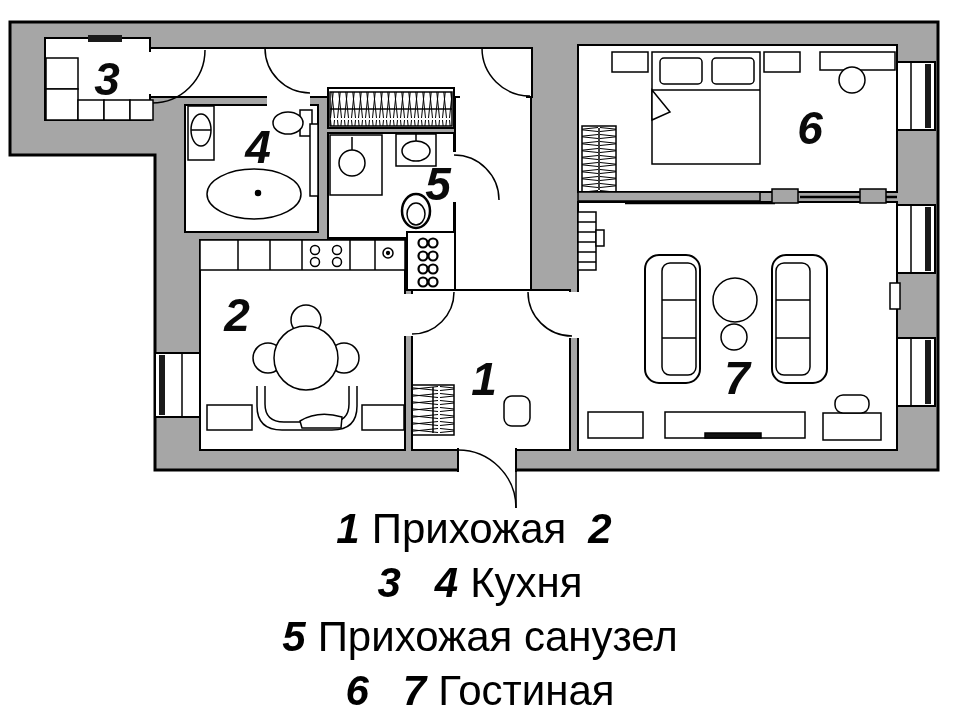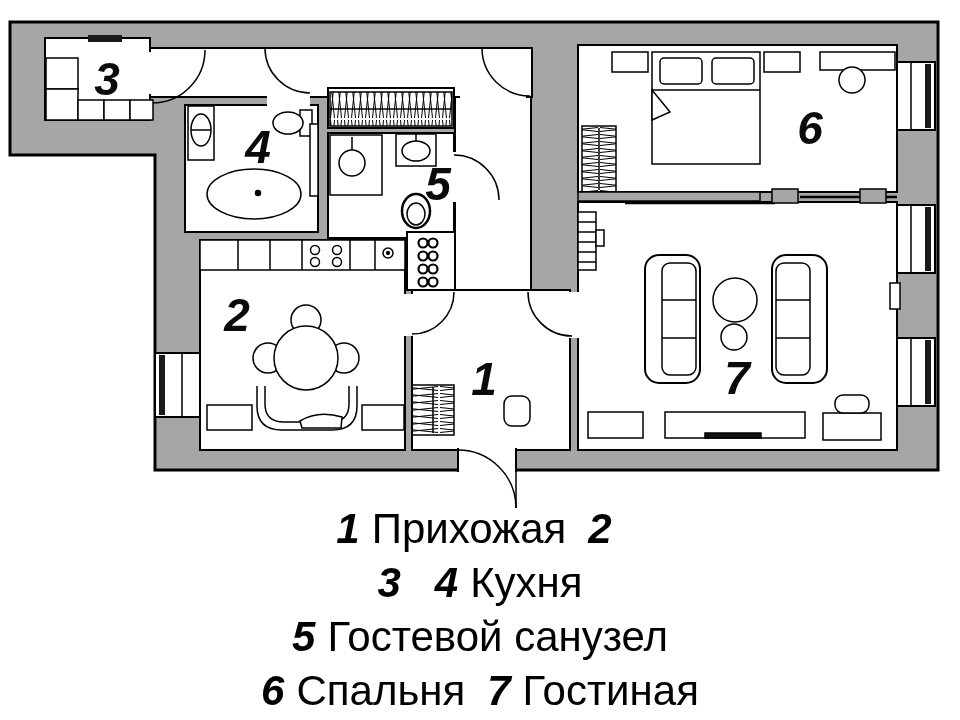--- a/index.html
+++ b/index.html
@@ -268,27 +268,26 @@
       <span class="lnum">3</span>
     </span>
     <span class="legend-item">
       <span class="lnum">4</span>
       <span class="lname">Кухня</span>
     </span>
   </div>
   <div class="legend-row">
     <span class="legend-item">
       <span class="lnum">5</span>
-      <span class="lname">Гостевой санузел</span>
+      <span class="lname">Прихожая санузел</span>
     </span>
   </div>
   <div class="legend-row">
     <span class="legend-item">
       <span class="lnum">6</span>
-      <span class="lname">Спальня</span>
     </span>
     <span class="legend-item">
       <span class="lnum">7</span>
       <span class="lname">Гостиная</span>
     </span>
   </div>
 </div>
 
 </div>
 

